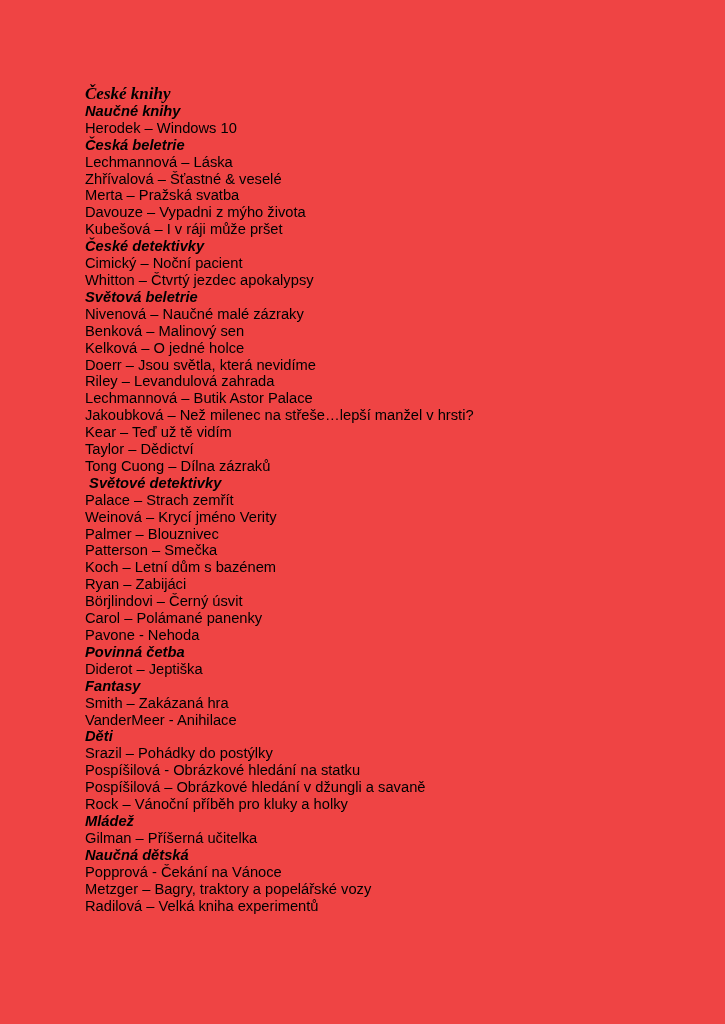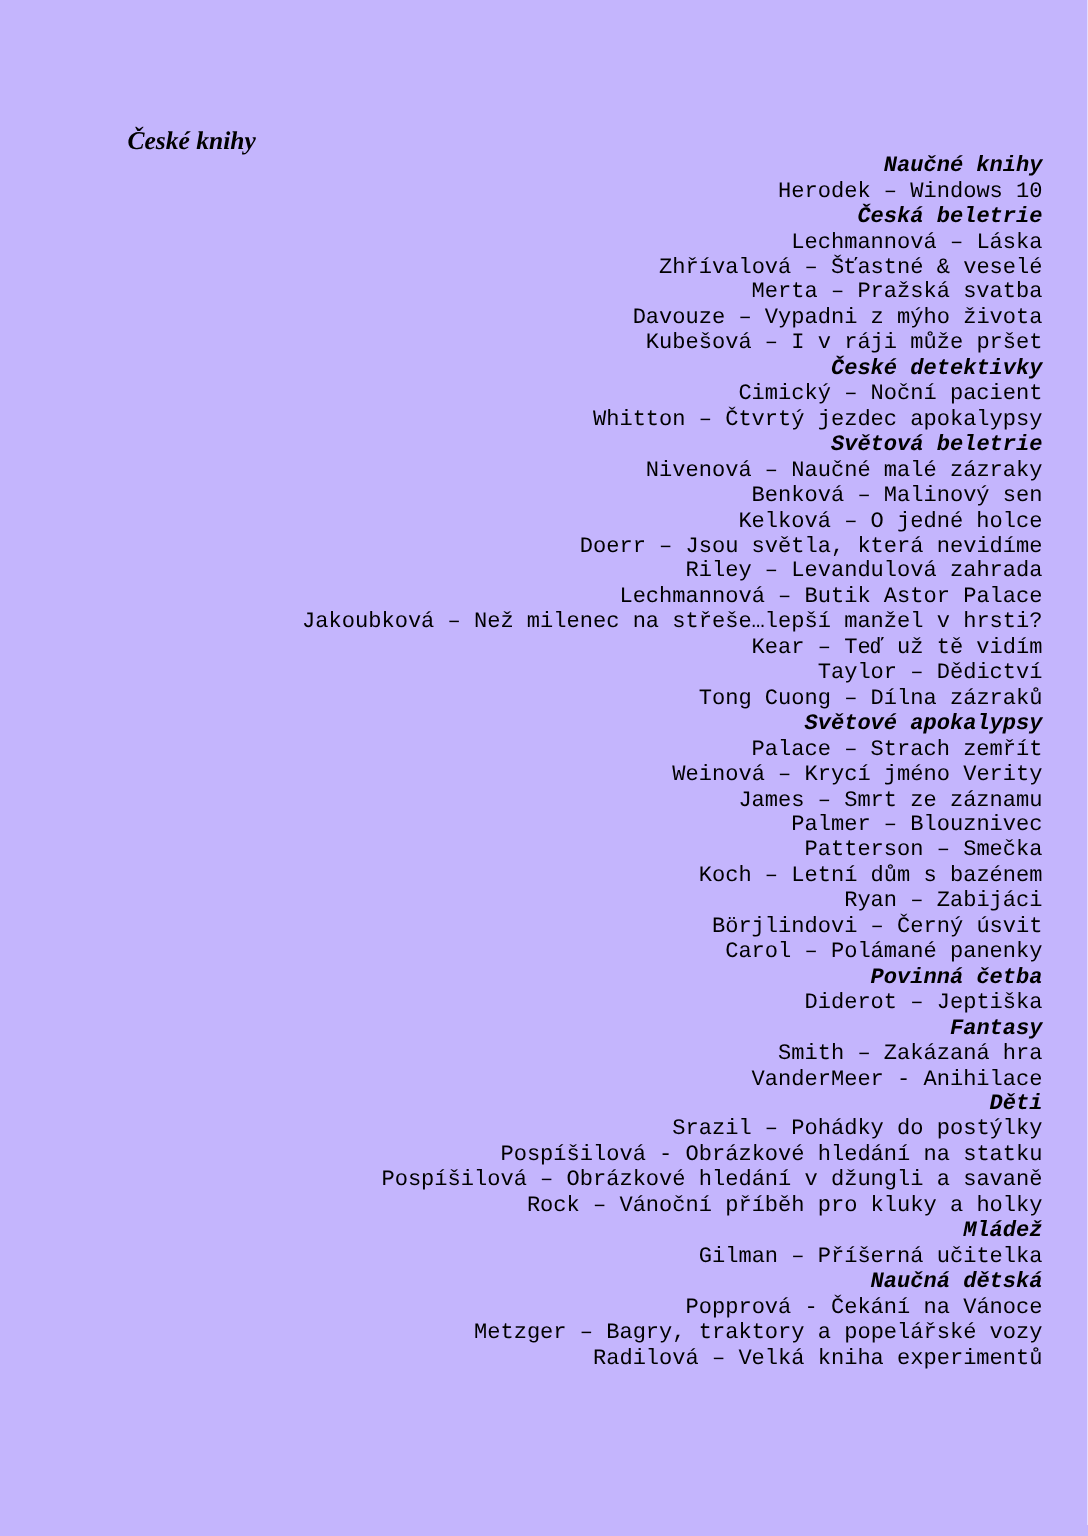--- a/index.html
+++ b/index.html
@@ -4,47 +4,46 @@
 <style>
   html, body {
     margin: 0;
     padding: 0;
     background: #ffffff;
   }
   .page {
     position: relative;
     width: 725px;
     height: 1024px;
-    background: #c4b5fd;
+    background: #ef4444;
     overflow: hidden;
   }
   .content {
     position: absolute;
     left: 85px;
     top: 86px;
     right: 30px;
     color: #000000;
   }
   .doc-title {
     margin: 0;
     font-family: "Liberation Serif", "DejaVu Serif", serif;
     font-size: 17px;
     line-height: 16.9px;
     font-weight: bold;
     font-style: italic;
     white-space: pre;
     color: #000000;
   }
   .line {
-    font-family: Liberation Mono, monospace;
+    font-family: Liberation Sans, sans-serif;
     font-size: 14.7px;
     line-height: 16.9px;
     white-space: pre;
     color: #000000;
-    text-align: right;
   }
   .line.heading {
     font-weight: bold;
     font-style: italic;
   }
 </style>
 </head>
 <body>
 
 <div class="page">
@@ -66,30 +65,30 @@
         <div class="line body">Nivenová – Naučné malé zázraky</div>
         <div class="line body">Benková – Malinový sen</div>
         <div class="line body">Kelková – O jedné holce</div>
         <div class="line body">Doerr – Jsou světla, která nevidíme</div>
         <div class="line body">Riley – Levandulová zahrada</div>
         <div class="line body">Lechmannová – Butik Astor Palace</div>
         <div class="line body">Jakoubková – Než milenec na střeše…lepší manžel v hrsti?</div>
         <div class="line body">Kear – Teď už tě vidím</div>
         <div class="line body">Taylor – Dědictví</div>
         <div class="line body">Tong Cuong – Dílna zázraků</div>
-        <div class="line heading"> Světové apokalypsy</div>
+        <div class="line heading"> Světové detektivky</div>
         <div class="line body">Palace – Strach zemřít</div>
         <div class="line body">Weinová – Krycí jméno Verity</div>
-        <div class="line body">James – Smrt ze záznamu</div>
         <div class="line body">Palmer – Blouznivec</div>
         <div class="line body">Patterson – Smečka</div>
         <div class="line body">Koch – Letní dům s bazénem</div>
         <div class="line body">Ryan – Zabijáci</div>
         <div class="line body">Börjlindovi – Černý úsvit</div>
         <div class="line body">Carol – Polámané panenky</div>
+        <div class="line body">Pavone - Nehoda</div>
         <div class="line heading">Povinná četba</div>
         <div class="line body">Diderot – Jeptiška</div>
         <div class="line heading">Fantasy</div>
         <div class="line body">Smith – Zakázaná hra</div>
         <div class="line body">VanderMeer - Anihilace</div>
         <div class="line heading">Děti</div>
         <div class="line body">Srazil – Pohádky do postýlky</div>
         <div class="line body">Pospíšilová - Obrázkové hledání na statku</div>
         <div class="line body">Pospíšilová – Obrázkové hledání v džungli a savaně</div>
         <div class="line body">Rock – Vánoční příběh pro kluky a holky</div>

